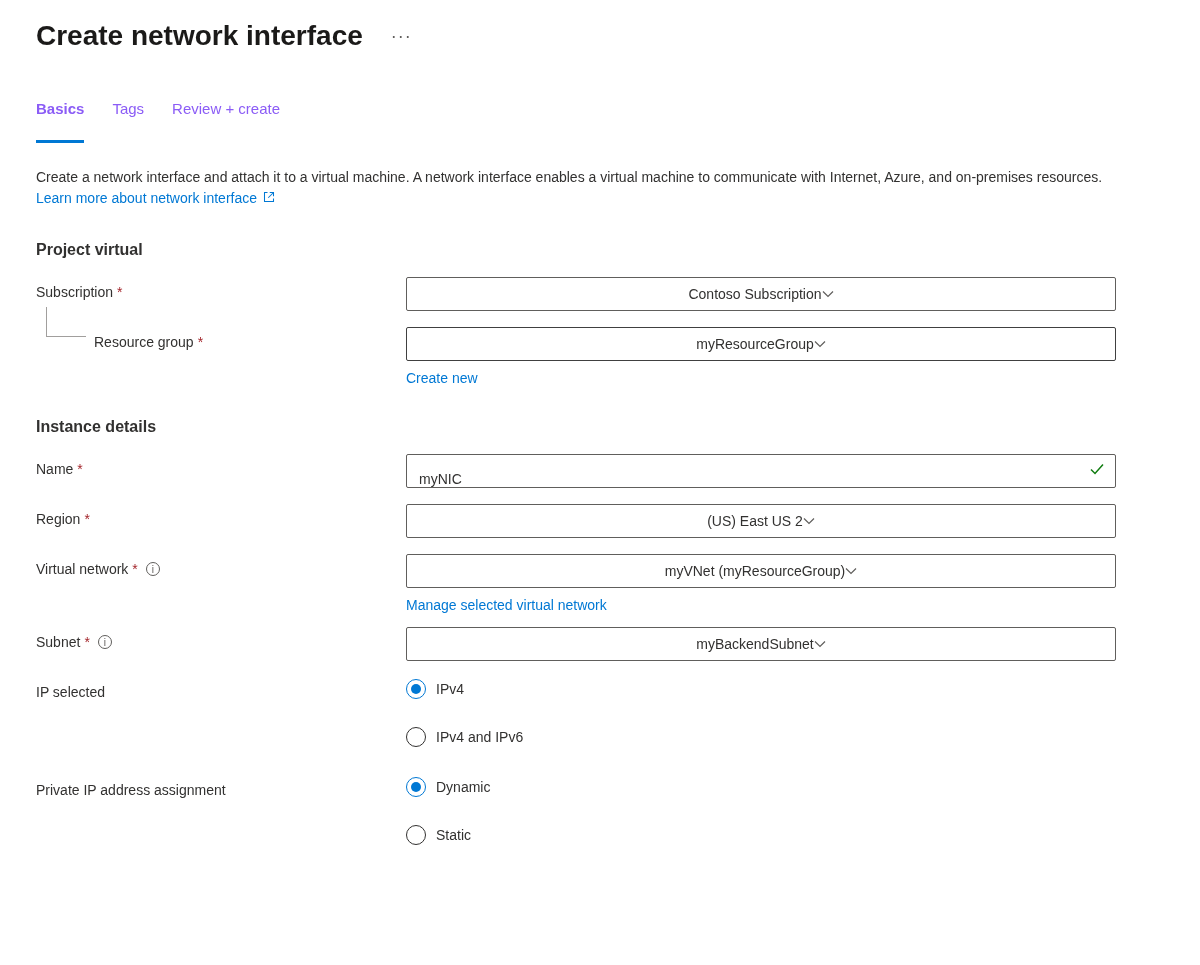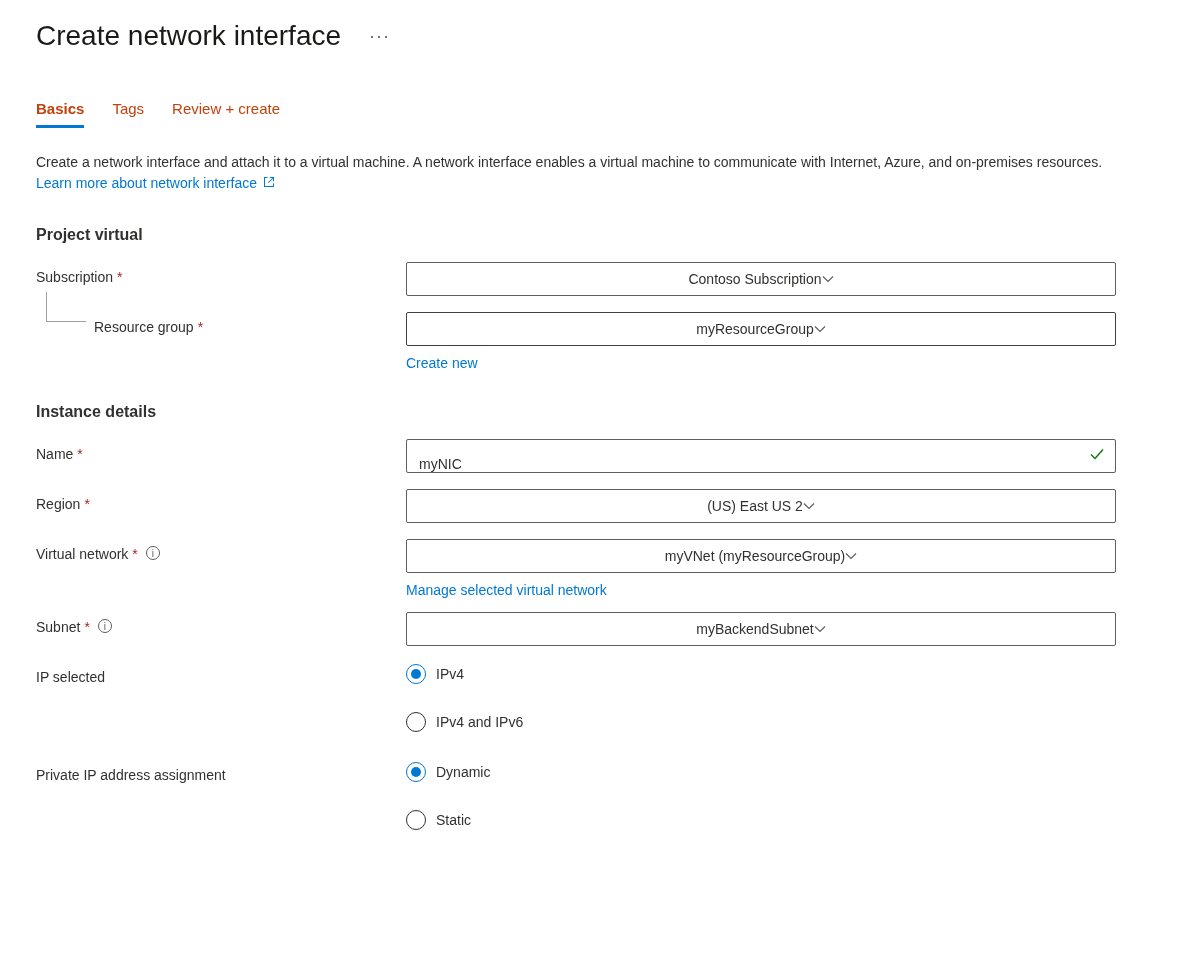--- a/index.html
+++ b/index.html
@@ -14,40 +14,40 @@
       background: #ffffff;
       padding: 20px 36px;
     }
     .header {
       display: flex;
       align-items: center;
       margin-bottom: 48px;
     }
     .page-title {
       font-size: 28px;
-      font-weight: 400;
+      font-weight: 700;
       color: #1b1a19;
       margin-right: 28px;
     }
     .more-icon {
       font-size: 18px;
       color: #605e5c;
       cursor: pointer;
       letter-spacing: 1px;
     }
     .tabs {
       display: flex;
       gap: 28px;
       margin-bottom: 24px;
     }
     .tab {
       font-size: 15px;
-      color: #c2410c;
-      cursor: pointer;
-      padding-bottom: 8px;
+      color: #8b5cf6;
+      cursor: pointer;
+      padding-bottom: 23px;
       border-bottom: 3px solid transparent;
     }
     .tab.active {
       font-weight: 600;
       border-bottom: 3px solid #0078d4;
     }
     .description {
       font-size: 14px;
       color: #323130;
       line-height: 1.5;
@@ -78,21 +78,21 @@
       margin-bottom: 14px;
       min-height: 36px;
     }
     .form-label {
       width: 370px;
       flex-shrink: 0;
       font-size: 14px;
       color: #323130;
       padding-top: 7px;
       display: flex;
-      align-items: flex-start;
+      align-items: center;
     }
     .form-label.indent {
       padding-left: 58px;
       position: relative;
     }
     .indent-line {
       position: absolute;
       left: 10px;
       top: -20px;
       width: 40px;

